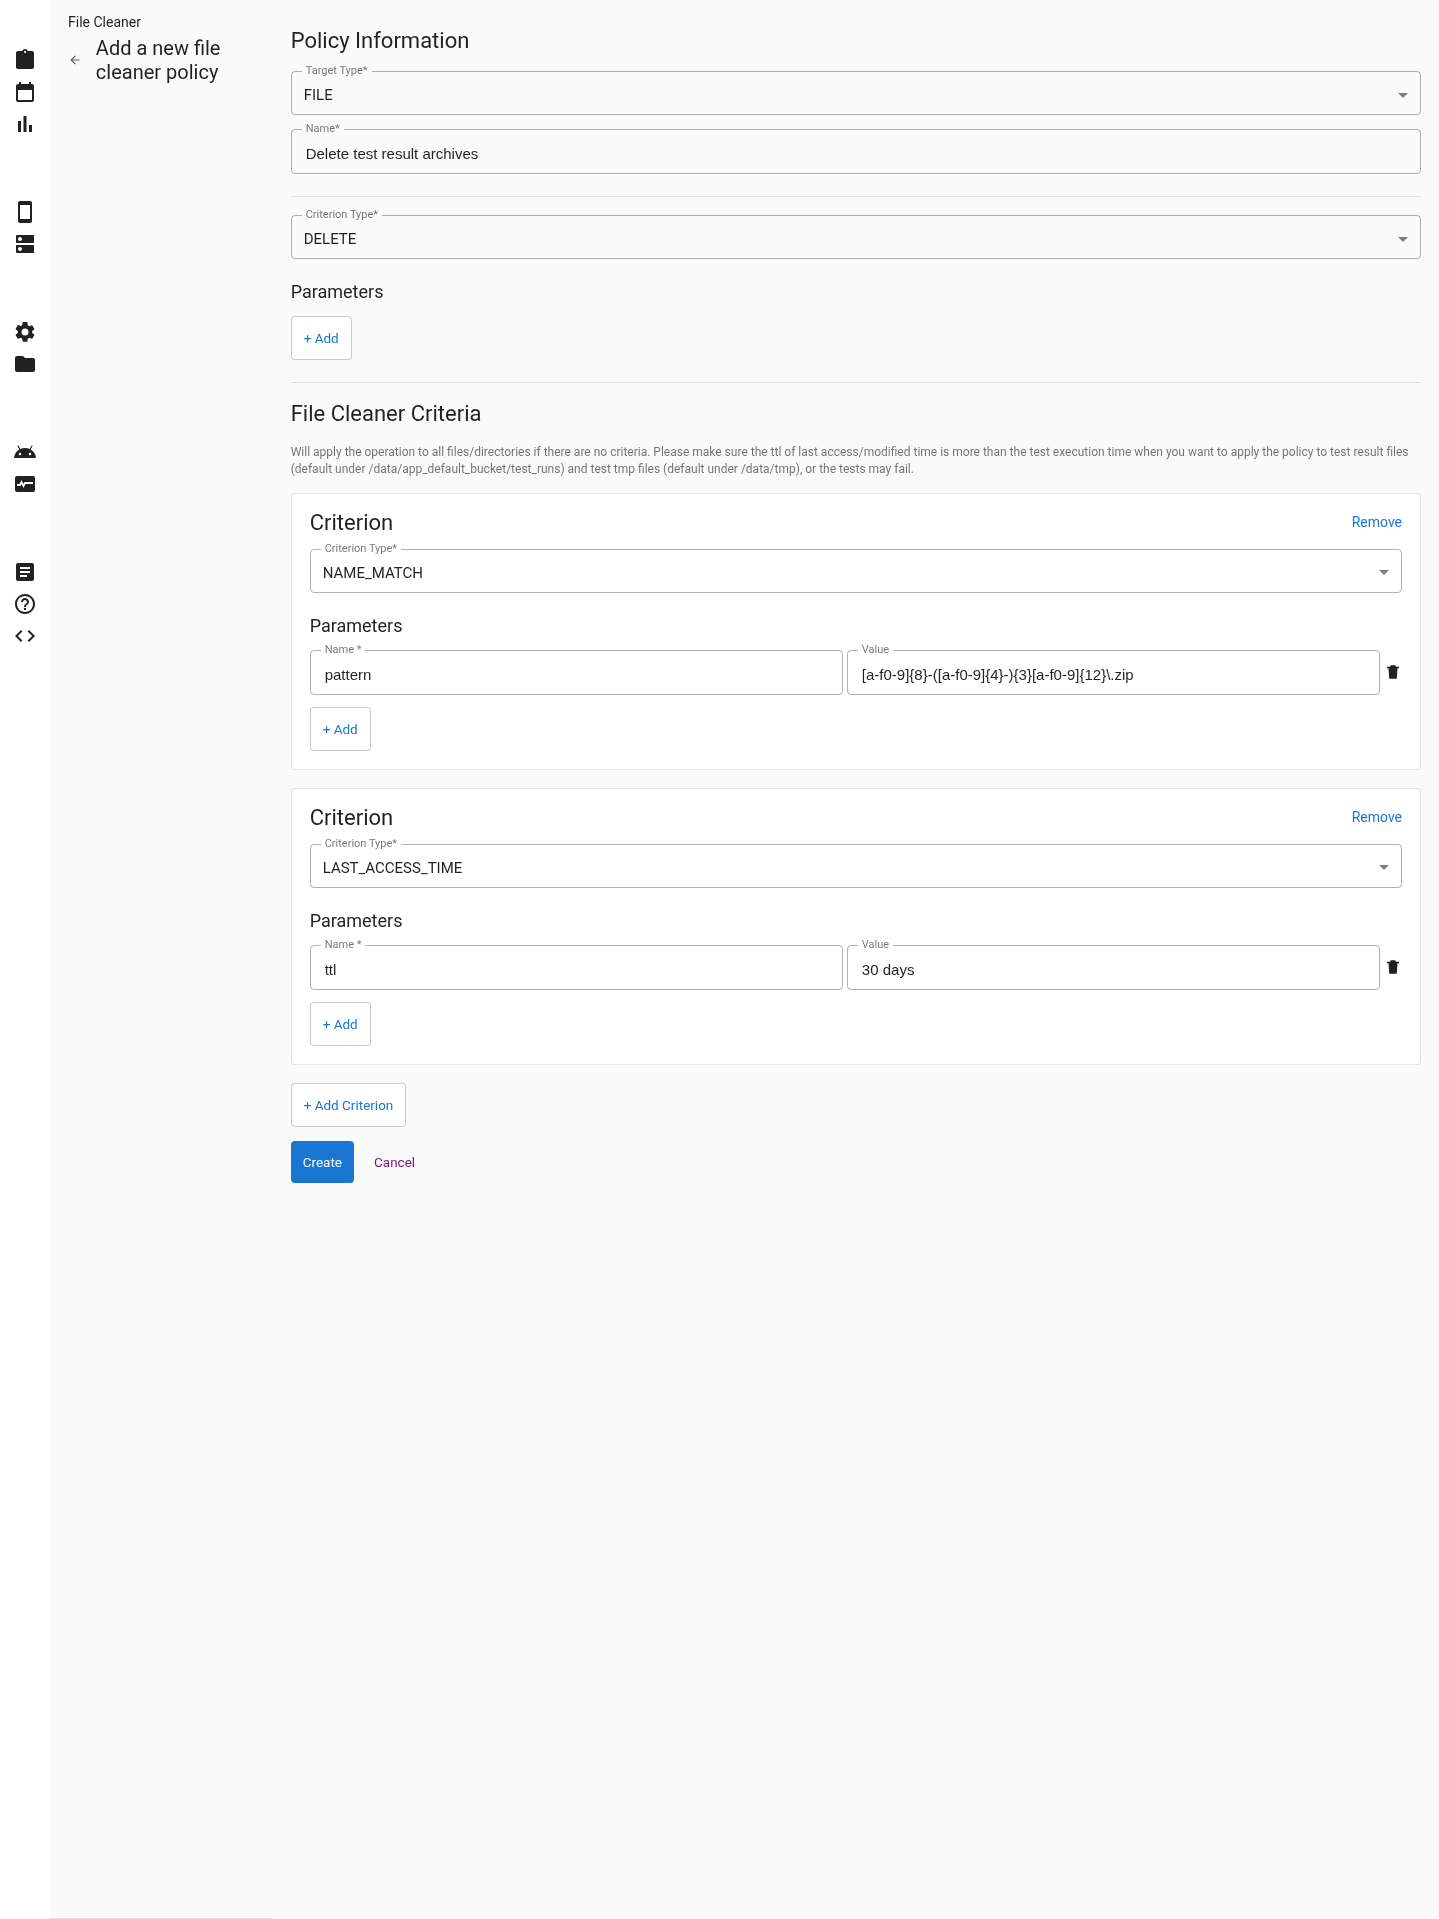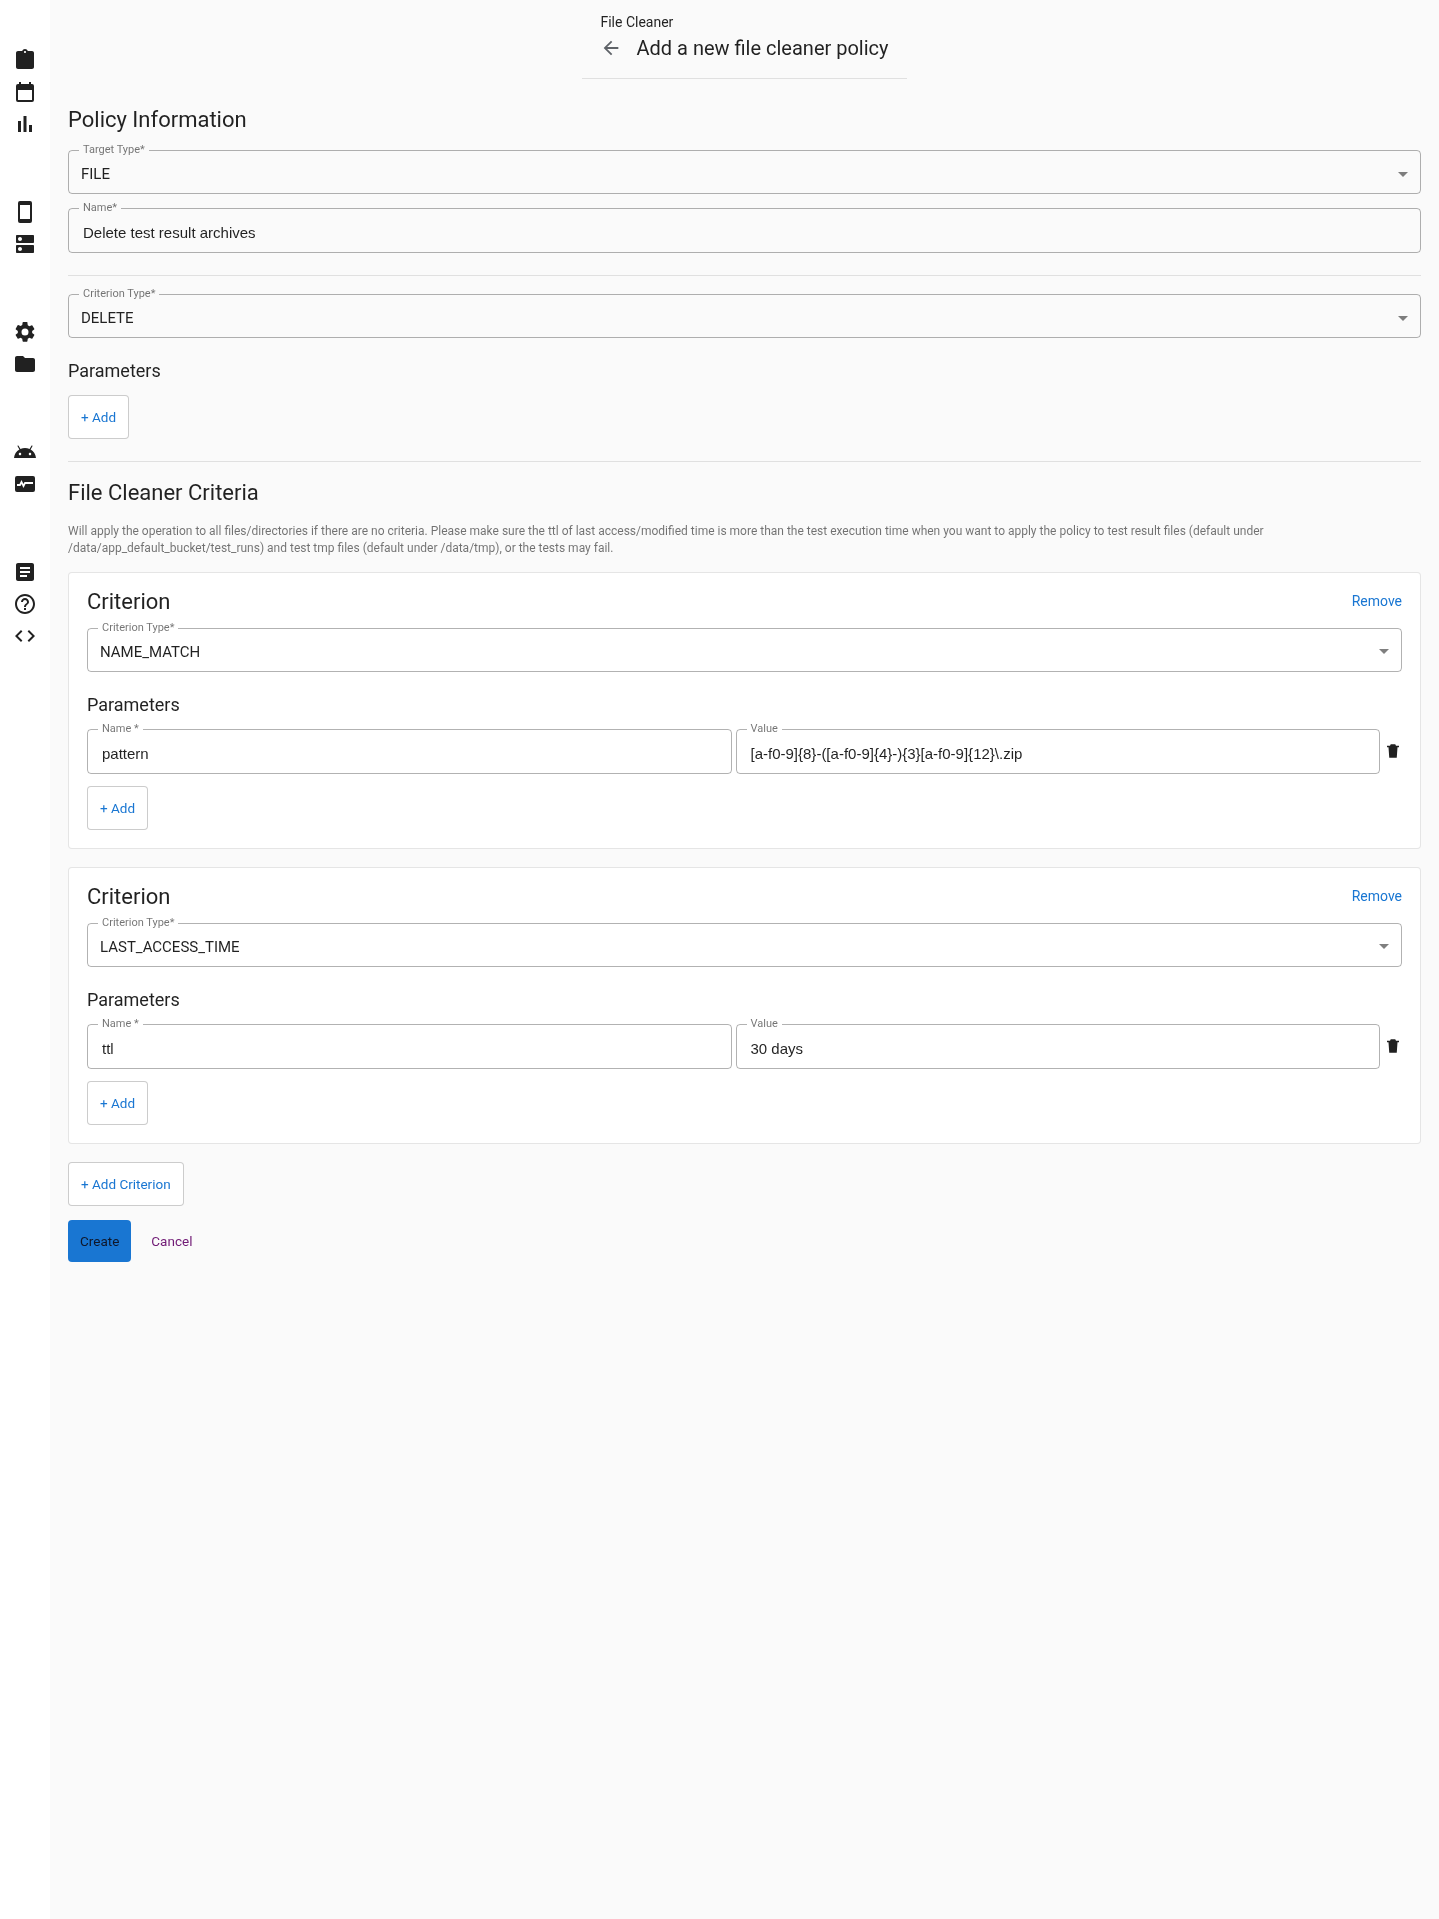--- a/index.html
+++ b/index.html
@@ -27,22 +27,21 @@
     width: 24px; height: 24px;
     margin: 8px 0;
     fill: #212121;
     display: block;
   }
 
   
   .main {
     flex: 1;
     display: flex;
-    flex-direction: column;
-    align-items: center;
+    flex-direction: row;
   }
   .header {
     padding: 14px 18px 18px 18px;
     border-bottom: 1px solid rgba(0,0,0,0.10);
   }
   .breadcrumb {
     font-size: 14px;
     color: rgba(0,0,0,0.87);
     margin-bottom: 6px;
   }
@@ -136,21 +135,21 @@
     background: #fff;
   }
   .btn-flat {
     border: none;
     background: transparent;
     color: #701a75;
   }
   .btn-raised {
     border: none;
     background: #1976d2;
-    color: #0f172a;
+    color: #ffffff;
   }
 
   
   .card {
     background: #fff;
     border: 1px solid rgba(0,0,0,0.10);
     border-radius: 4px;
     padding: 16px 18px 18px 18px;
     margin-bottom: 18px;
   }

